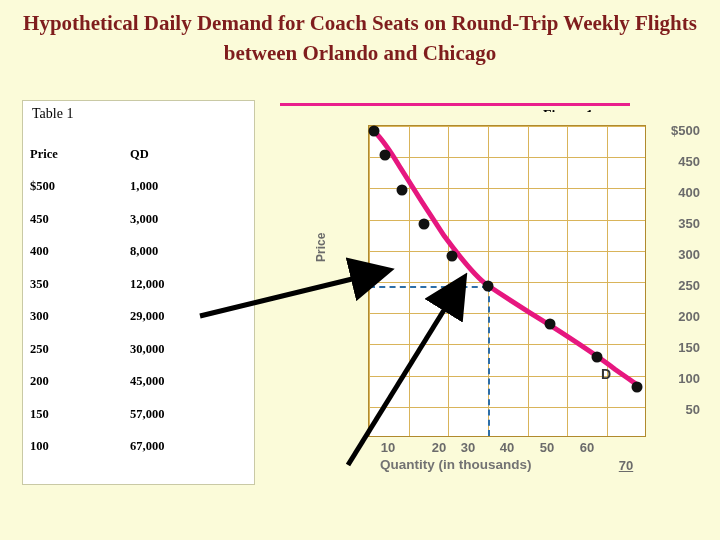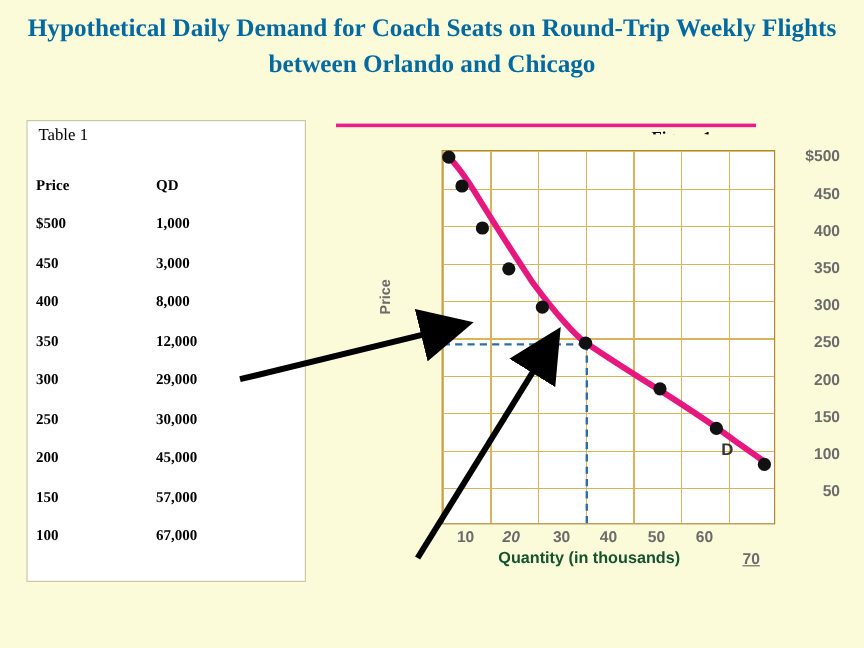--- a/index.html
+++ b/index.html
@@ -15,21 +15,21 @@
     position: relative;
   }
 
   
   #slide-title {
     position: absolute;
     left: 0;
     top: 8px;
     width: 720px;
     text-align: center;
-    color: #0369a1;
+    color: #7f1d1d;
     font-weight: bold;
     font-size: 21px;
     line-height: 30px;
     font-family: "Liberation Serif", serif;
   }
 
   
   #table-panel {
     position: absolute;
     left: 22px;
@@ -138,28 +138,27 @@
     top: 150px;
     font-family: "Liberation Sans", sans-serif;
     font-size: 12px;
     font-weight: bold;
     color: #6B6B6B;
     transform: rotate(-90deg);
     transform-origin: left top;
   }
   #xlabel {
     position: absolute;
-    left: 84px;
+    left: 112px;
     top: 345px;
     width: 278px;
-    text-align: center;
     font-family: "Liberation Sans", sans-serif;
     font-size: 13.5px;
     font-weight: bold;
-    color: #14532d;
+    color: #737373;
   }
   .point {
     position: absolute;
     width: 11px;
     height: 11px;
     border-radius: 50%;
     background: #111;
     transform: translate(-50%, -50%);
   }
   #curve-svg {
@@ -288,21 +287,21 @@
     <div class="point" style="left:83px;  top:130px;"></div>
     <div class="point" style="left:119px; top:160px;"></div>
     <div class="point" style="left:181px; top:198px;"></div>
     <div class="point" style="left:228px; top:231px;"></div>
     <div class="point" style="left:268px; top:261px;"></div>
 
     <div id="d-label" style="left:232px; top:240px;">D</div>
   </div>
 
   <div class="xtick" style="left:120px; top:328px;">10</div>
-  <div class="xtick" style="left:158px; top:328px;font-style:italic;">20</div>
+  <div class="xtick" style="left:171px; top:328px;">20</div>
   <div class="xtick" style="left:200px; top:328px;">30</div>
   <div class="xtick" style="left:239px; top:328px;">40</div>
   <div class="xtick" style="left:279px; top:328px;">50</div>
   <div class="xtick" style="left:319px; top:328px;">60</div>
   <div class="xtick" style="left:358px; top:346px;text-decoration:underline;">70</div>
 
   <div id="xlabel">Quantity (in thousands)</div>
 </div>
 
 <svg id="arrow-svg">

